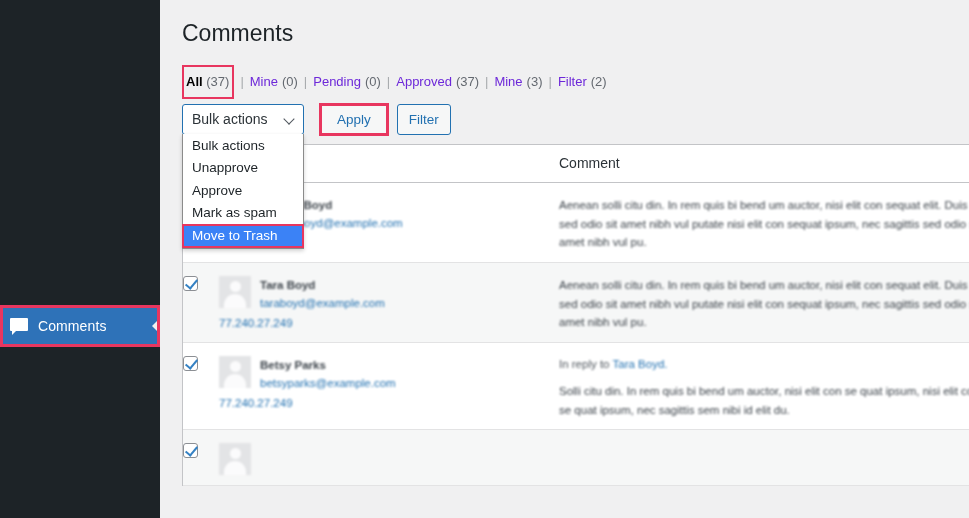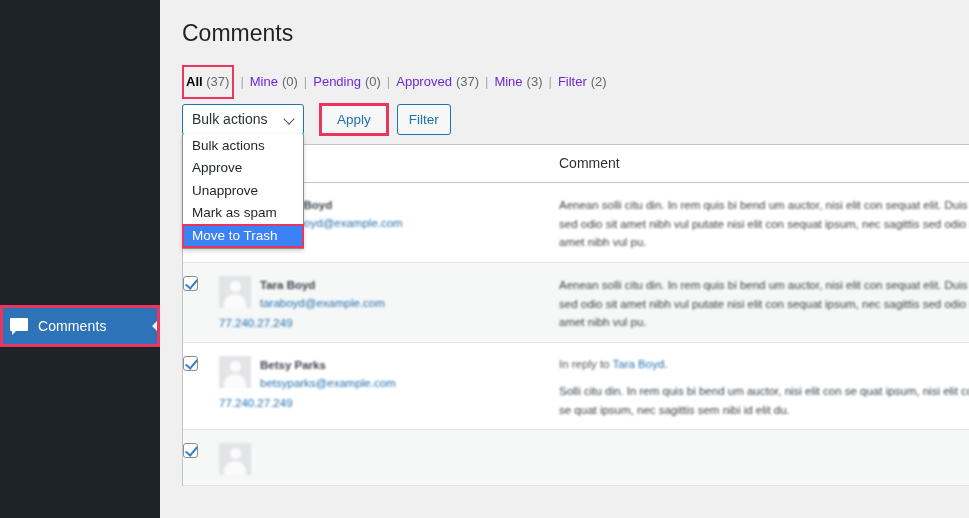--- a/index.html
+++ b/index.html
@@ -437,22 +437,22 @@
     <div class="tablenav">
 
       <div class="select-wrap">
         <div class="bulk-select">
           <span class="lbl">Bulk actions</span>
           <span class="chev"></span>
         </div>
 
         <div class="dropdown">
           <div class="dd-item">Bulk actions</div>
+          <div class="dd-item">Unapprove</div>
           <div class="dd-item">Approve</div>
-          <div class="dd-item">Unapprove</div>
           <div class="dd-item">Mark as spam</div>
           <div class="dd-item selected">
             <span>Move to Trash</span>
             <span class="hl-box"></span>
           </div>
         </div>
       </div>
 
       <div class="apply-wrap">
         <div class="apply-btn">Apply</div>

